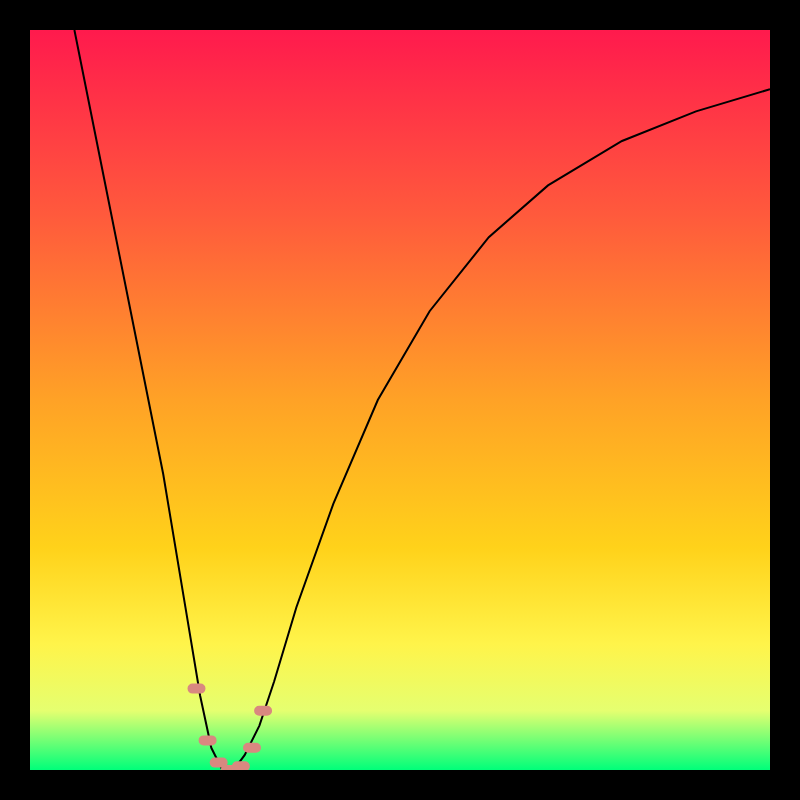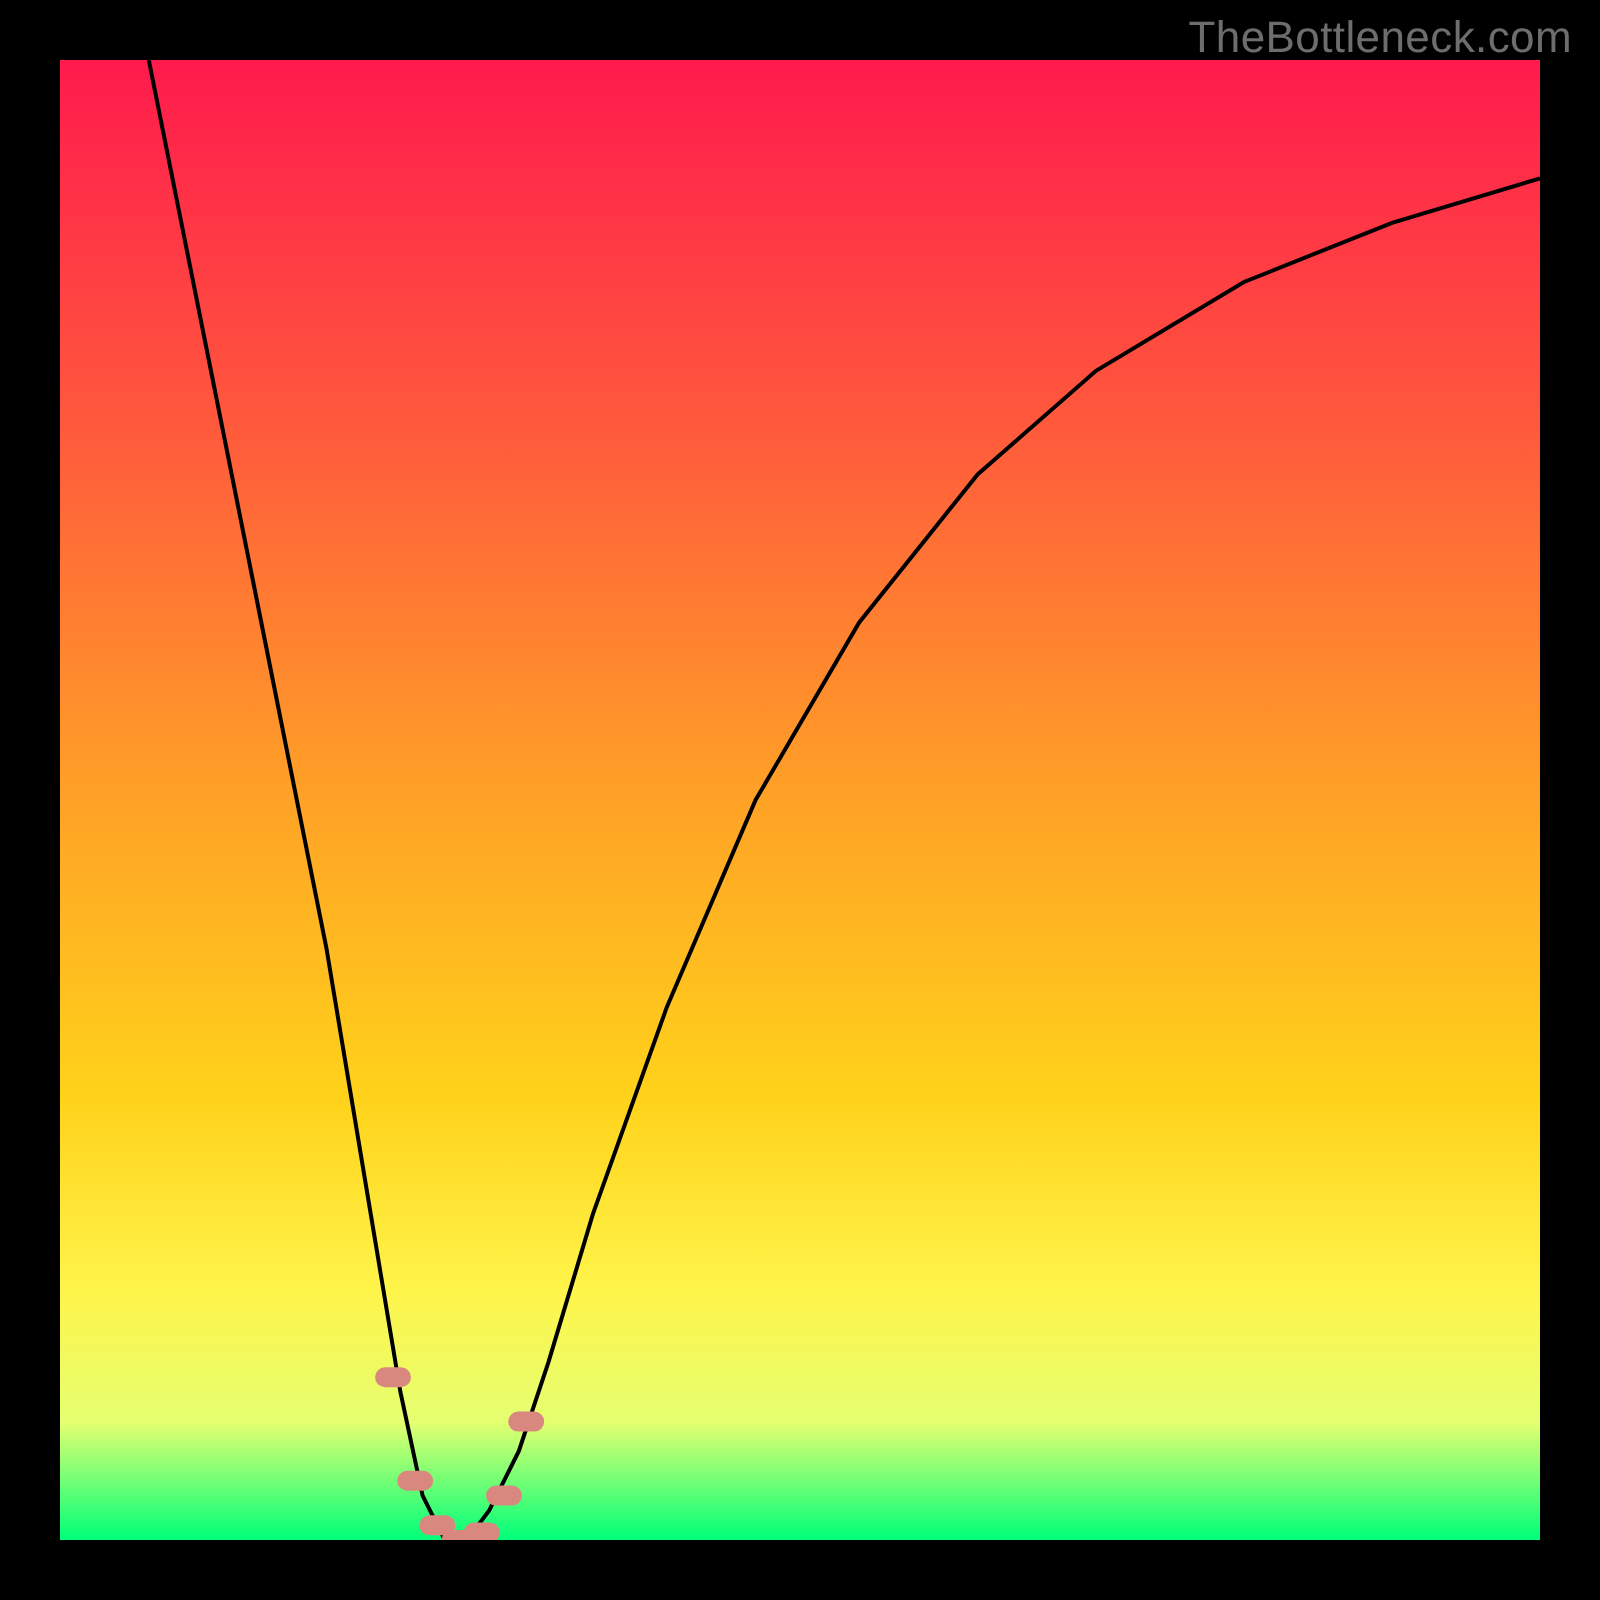--- a/index.html
+++ b/index.html
@@ -66,21 +66,20 @@
     stroke: #d98880;
     stroke-width: 10;
     stroke-linecap: round;
   }
 </style>
 </head>
 <body>
 
 <div class="frame">
 
-  <div class="watermark">TheBottleneck.com</div>
 
   <div class="plot-area">
     <div class="gradient-bg"></div>
 
     <svg class="curve" viewBox="0 0 740 740" preserveAspectRatio="none">
       <path id="curve-path" class="curve-path" d="M44.4 0.0 L74.0 148.0 L103.6 296.0 L133.2 444.0 L155.4 577.2 L170.2 666.0 L181.3 717.8 L192.4 740.0 L203.5 740.0 L214.6 725.2 L229.4 695.6 L244.2 651.2 L266.4 577.2 L303.4 473.6 L347.8 370.0 L399.6 281.2 L458.8 207.2 L518.0 155.4 L592.0 111.0 L666.0 81.4 L740.0 59.2"></path>
       <g id="marker-group">
           <path class="marker-track" d="M162.5 658.6 L170.5 658.6 M173.6 710.4 L181.6 710.4 M184.7 732.6 L192.7 732.6 M195.8 740.0 L203.8 740.0 M206.9 736.3 L214.9 736.3 M218.0 717.8 L226.0 717.8 M229.1 680.8 L237.1 680.8 "></path>
         </g>
     </svg>

